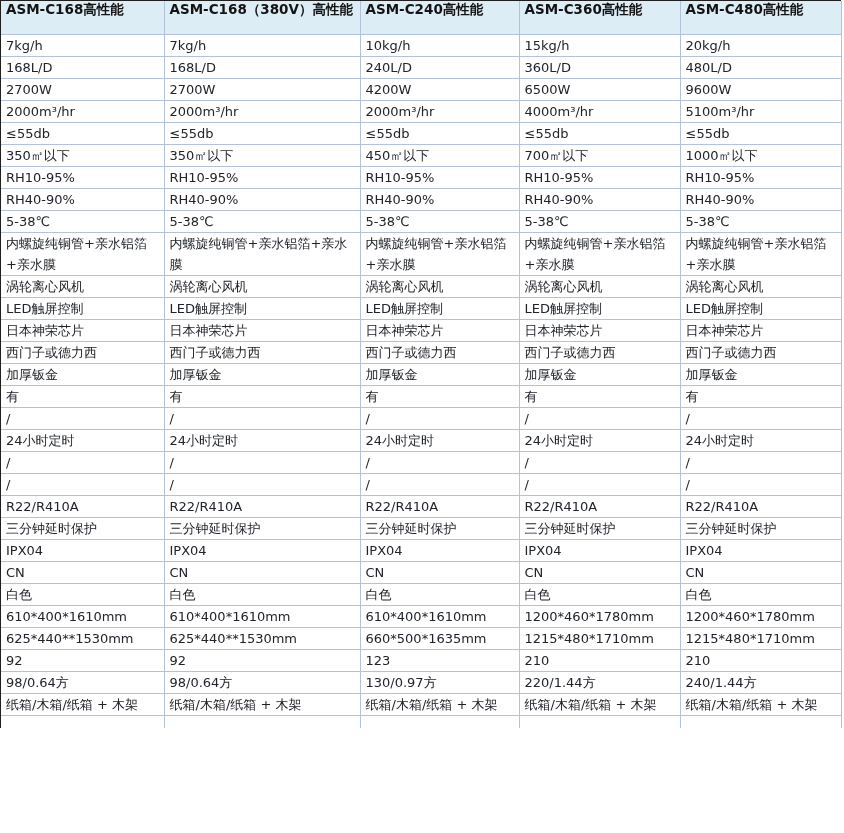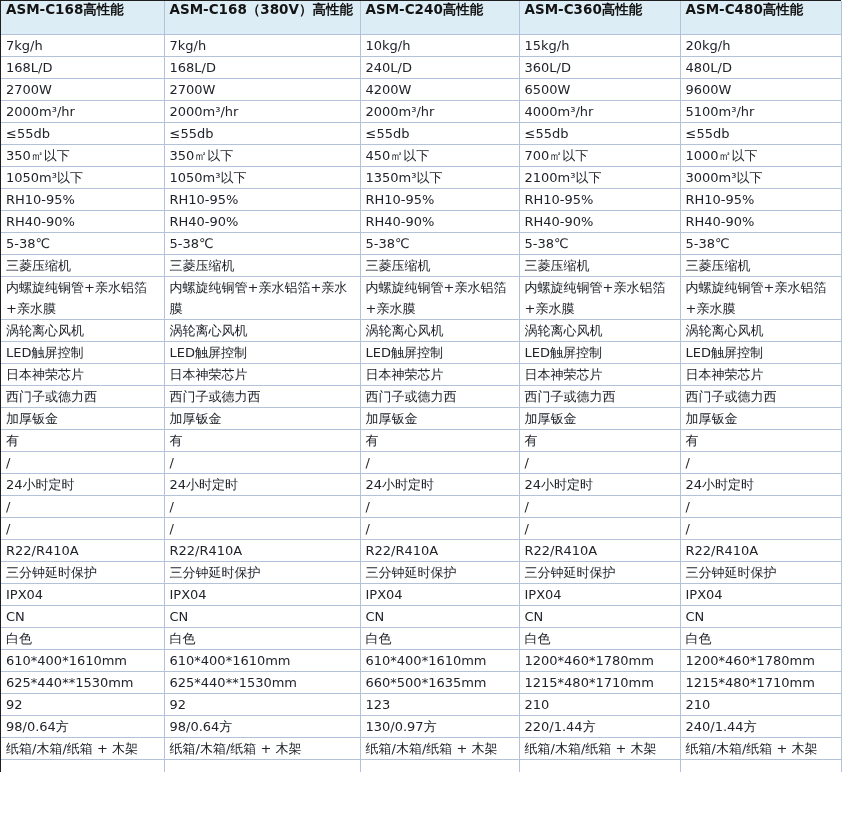--- a/index.html
+++ b/index.html
@@ -118,53 +118,39 @@
             <td>≤55db</td>
           </tr>
           <tr>
             <td>350㎡以下</td>
             <td>350㎡以下</td>
             <td>450㎡以下</td>
             <td>700㎡以下</td>
             <td>1000㎡以下</td>
           </tr>
           <tr>
-            <td>1050m³以下</td>
-            <td>1050m³以下</td>
-            <td>1350m³以下</td>
-            <td>2100m³以下</td>
-            <td>3000m³以下</td>
-          </tr>
-          <tr>
-            <td>RH10-95%</td>
-            <td>RH10-95%</td>
-            <td>RH10-95%</td>
-            <td>RH10-95%</td>
-            <td>RH10-95%</td>
-          </tr>
-          <tr>
-            <td>RH40-90%</td>
-            <td>RH40-90%</td>
-            <td>RH40-90%</td>
-            <td>RH40-90%</td>
-            <td>RH40-90%</td>
-          </tr>
-          <tr>
-            <td>5-38℃</td>
-            <td>5-38℃</td>
-            <td>5-38℃</td>
-            <td>5-38℃</td>
-            <td>5-38℃</td>
-          </tr>
-          <tr>
-            <td>三菱压缩机</td>
-            <td>三菱压缩机</td>
-            <td>三菱压缩机</td>
-            <td>三菱压缩机</td>
-            <td>三菱压缩机</td>
+            <td>RH10-95%</td>
+            <td>RH10-95%</td>
+            <td>RH10-95%</td>
+            <td>RH10-95%</td>
+            <td>RH10-95%</td>
+          </tr>
+          <tr>
+            <td>RH40-90%</td>
+            <td>RH40-90%</td>
+            <td>RH40-90%</td>
+            <td>RH40-90%</td>
+            <td>RH40-90%</td>
+          </tr>
+          <tr>
+            <td>5-38℃</td>
+            <td>5-38℃</td>
+            <td>5-38℃</td>
+            <td>5-38℃</td>
+            <td>5-38℃</td>
           </tr>
           <tr>
             <td>内螺旋纯铜管+亲水铝箔+亲水膜</td>
             <td>内螺旋纯铜管+亲水铝箔+亲水膜</td>
             <td>内螺旋纯铜管+亲水铝箔+亲水膜</td>
             <td>内螺旋纯铜管+亲水铝箔+亲水膜</td>
             <td>内螺旋纯铜管+亲水铝箔+亲水膜</td>
           </tr>
           <tr>
             <td>涡轮离心风机</td>

